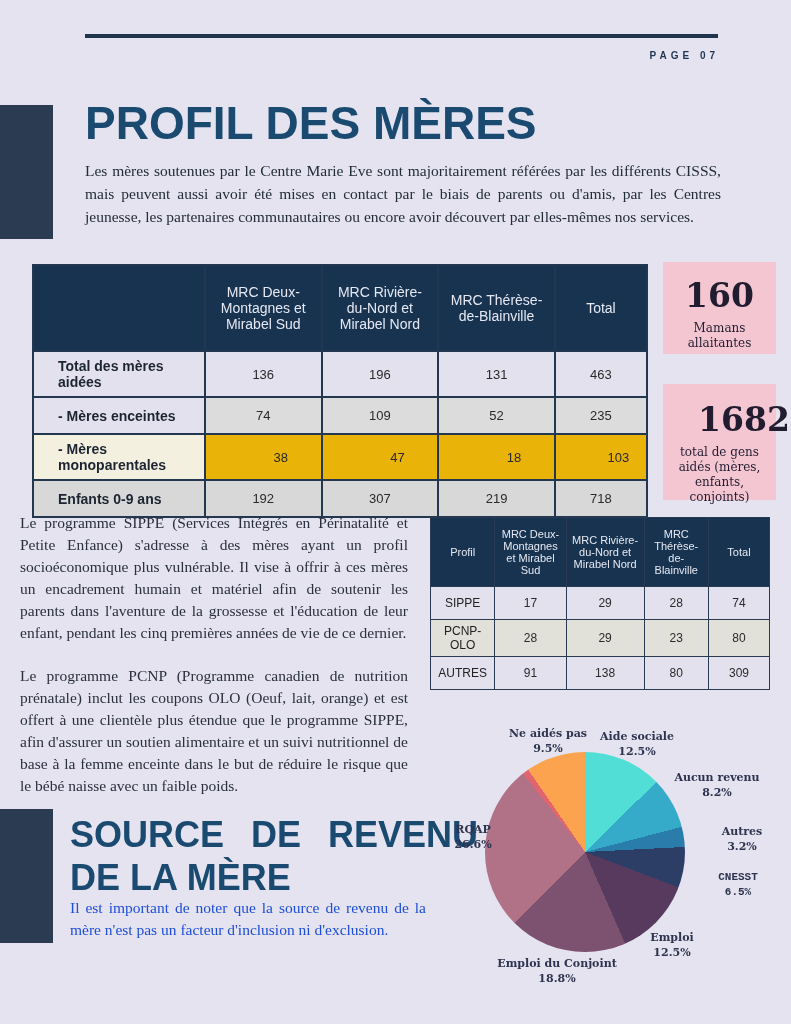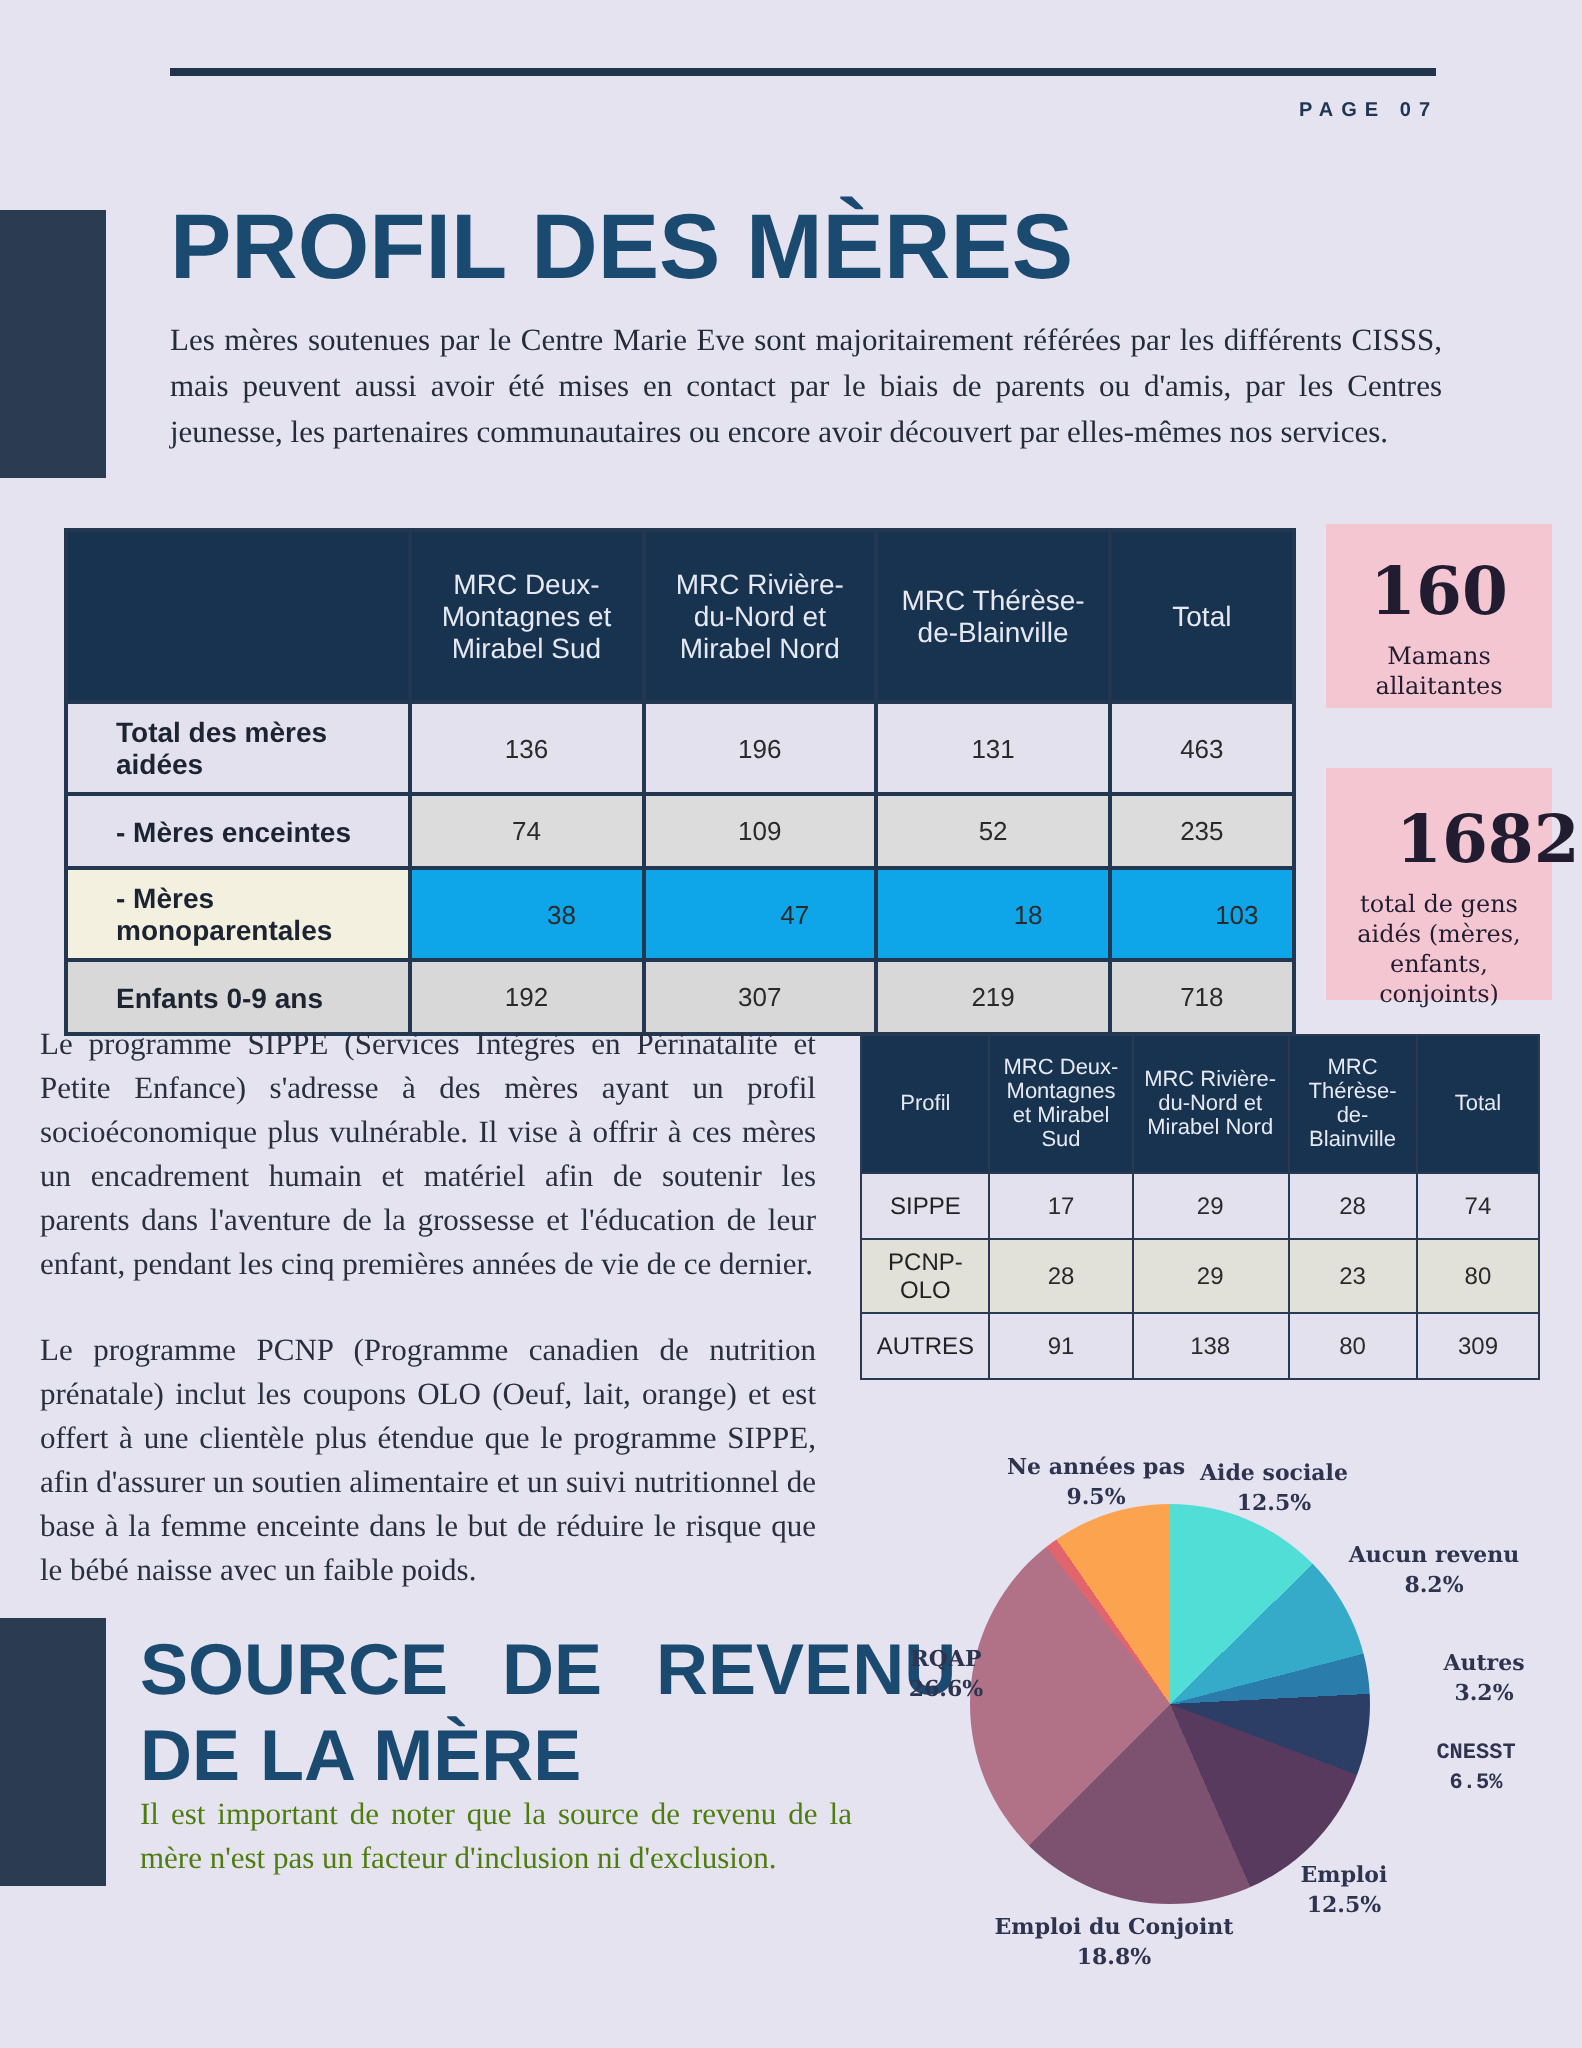--- a/index.html
+++ b/index.html
@@ -30,21 +30,21 @@
   #table1 tbody th{font-size:14px; text-align:left; padding:6px 4px 6px 24px; height:23px; color:#1c2431;}
   #table1 tbody td{font-size:13px; text-align:center; color:#2a2a2a;}
 
   #table2{left:430px; top:517px; width:340px;}
   #table2 th, #table2 td{border:1.5px solid #2a3a52;}
   #table2 thead th{background:#173350; color:#e6e9f2; font-weight:normal; font-size:11px; padding:6px 3px; height:56px;}
   #table2 tbody th{font-size:12px; font-weight:normal; text-align:center; padding:4px 2px; height:24px; color:#222;}
   #table2 tbody td{font-size:12px; text-align:center; color:#2a2a2a;}
 
   .bg-lav{background:#e2e1ed;}
-  .bg-lav2{background:#0ea5e9;padding-left:36px;}
+  .bg-lav2{background:#eab308;padding-left:36px;}
   .bg-gray{background:#d8d8d8;}
   .bg-gray2{background:#dcdcdc;}
   .bg-beige{background:#f3f0e0;}
   .bg-warmgray{background:#e1e1da;}
   .bold{font-weight:bold;}
 
   
   .stat-card{left:663px; width:113px; background:#f3c6d1; text-align:center; color:#221c30;}
   #stat-1{top:262px; height:92px;}
   #stat-2{top:384px; height:116px;}
@@ -52,21 +52,21 @@
   #stat-2 .stat-value{margin-top:16px;padding-left:35px;}
   .stat-caption{font-family:"DejaVu Serif", serif; font-size:12px; line-height:1.25; margin-top:6px; padding:0 5px;}
 
   
   #body-col{left:20px; top:512px; width:388px; font-family:"Liberation Serif", serif; font-size:15.5px; line-height:1.42; color:#2a2f3e; text-align:justify;}
   #body-col p{margin:0 0 21px 0;}
 
   
   #section2-title{left:70px; top:813px; color:#1b4a71; font-weight:bold; font-size:36px; line-height:1.2;}
   #section2-title .line1{word-spacing:17px;}
-  #section2-body{left:70px; top:897px; width:356px; font-family:"Liberation Serif", serif; font-size:15.5px; line-height:1.4; color:#4d7c0f; text-align:justify;}
+  #section2-body{left:70px; top:897px; width:356px; font-family:"Liberation Serif", serif; font-size:15.5px; line-height:1.4; color:#1d4ed8; text-align:justify;}
 
   
   #chart{left:420px; top:700px; width:371px; height:324px;}
   #pie{position:absolute; left:65px; top:52px; width:200px; height:200px; border-radius:50%;}
   .pie-label{position:absolute; transform:translateX(-50%); text-align:center; width:max-content;
              font-family:"DejaVu Serif", serif; font-size:11px; font-weight:600; color:#2e3450; line-height:1.4;}
   .pl-aide{left:217px; top:29px;}
   .pl-aucun{left:297px; top:70px;}
   .pl-autres{left:322px; top:124px;}
   .pl-cnesst{left:318px; top:170px;font-family:Liberation Mono, monospace;}
@@ -197,21 +197,21 @@
   <div class="abs" id="section2-title">
     <div class="line1">SOURCE DE REVENU</div>
     <div class="line2">DE LA MÈRE</div>
   </div>
   <div class="abs" id="section2-body">Il est important de noter que la source de revenu de la mère n'est pas un facteur d'inclusion ni d'exclusion.</div>
 
   <div class="abs" id="chart">
     <div id="pie" style="background: conic-gradient(rgb(80, 222, 214) 0deg, rgb(80, 222, 214) 45.55deg, rgb(53, 171, 201) 45.55deg, rgb(53, 171, 201) 75.43deg, rgb(42, 124, 171) 75.43deg, rgb(42, 124, 171) 87.09deg, rgb(44, 61, 102) 87.09deg, rgb(44, 61, 102) 110.77deg, rgb(87, 58, 94) 110.77deg, rgb(87, 58, 94) 156.32deg, rgb(125, 81, 112) 156.32deg, rgb(125, 81, 112) 224.82deg, rgb(177, 114, 136) 224.82deg, rgb(177, 114, 136) 321.74deg, rgb(226, 100, 108) 321.74deg, rgb(226, 100, 108) 325.38deg, rgb(252, 163, 79) 325.38deg, rgb(252, 163, 79) 360deg);"></div>
 
     <div class="pie-label pl-nerep">
-      <div>Ne années pas</div>
+      <div>Ne aidés pas</div>
       <div>9.5%</div>
     </div>
     <div class="pie-label pl-aide">
       <div>Aide sociale</div>
       <div>12.5%</div>
     </div>
     <div class="pie-label pl-aucun">
       <div>Aucun revenu</div>
       <div>8.2%</div>
     </div>

